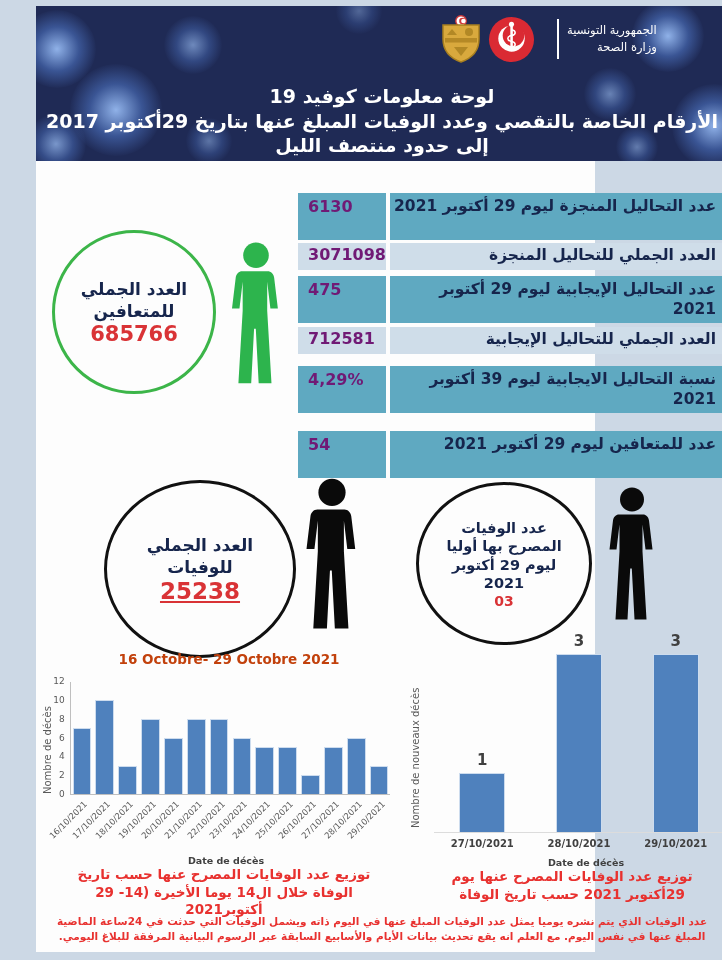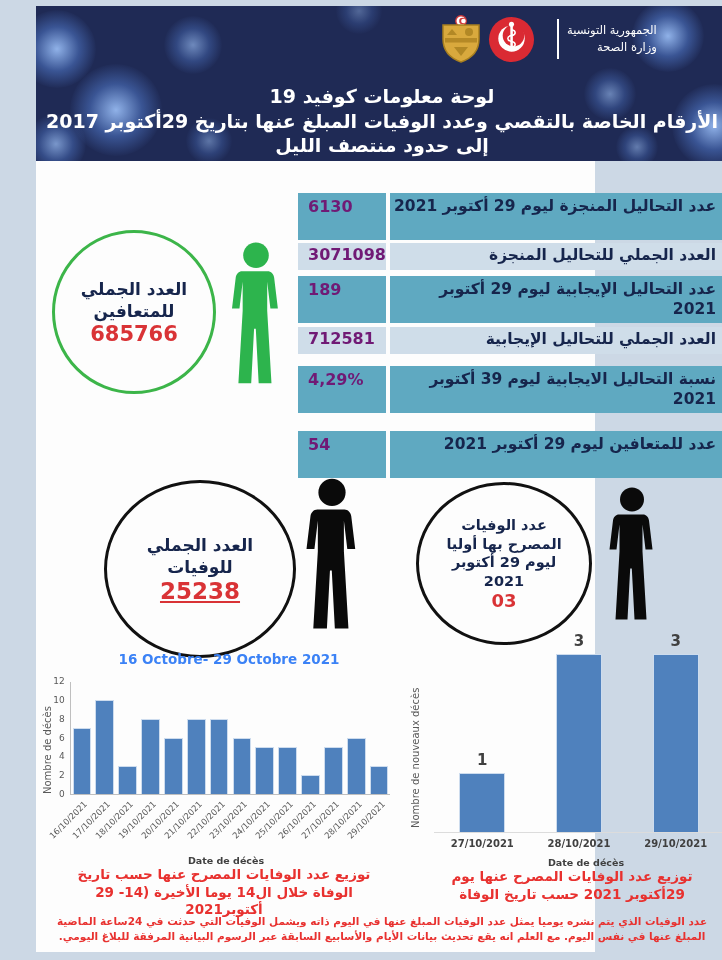--- a/index.html
+++ b/index.html
@@ -59,29 +59,29 @@
   .stat-circle .cl { color:#16254c; font-weight:bold; }
   .stat-circle .cv { color:#d93336; font-weight:bold; }
   .circle-green { left:16px; top:224px; width:164px; height:164px; border:3px solid #3cb549; }
   .circle-green .cl { font-size:17px; line-height:22px; }
   .circle-green .cv { font-size:21px; }
   .circle-black-l { left:68px; top:474px; width:192px; height:178px; border:3px solid #111; }
   .circle-black-l .cl { font-size:17px; line-height:22px; }
   .circle-black-l .cv { font-size:23px;text-decoration:underline; }
   .circle-black-r { left:380px; top:476px; width:176px; height:163px; border:3px solid #111; }
   .circle-black-r .cl { font-size:14.5px; line-height:18.5px; }
-  .circle-black-r .cv { font-size:18px; }
+  .circle-black-r .cv { font-size:14px; }
   .person { position:absolute; }
   .person svg { width:100%; height:100%; }
   .person-green { left:188px; top:231px; width:64px; height:158px; }
   .person-black-l { left:262px; top:471px; width:68px; height:160px; }
   .person-black-r { left:566px; top:479px; width:60px; height:143px; }
   
   .chart-title { position:absolute; left:28px; top:645px; width:330px; text-align:center;
-    color:#3b82f6; font-weight:bold; font-size:13.5px; }
+    color:#c2410c; font-weight:bold; font-size:13.5px; }
   .ylab { position:absolute; color:#595959; font-size:10px; white-space:nowrap;
     transform:rotate(-90deg); transform-origin:0 0; }
   .ylab-left { left:6px; top:788px; }
   .ylab-right { left:374px; top:822px; }
   .plot { position:absolute; border-bottom:1.5px solid #bfbfbf; }
   #plot-left { left:34px; top:676px; width:320px; height:113px; border-left:1.5px solid #bfbfbf; }
   #plot-right { left:398px; top:640px; width:290px; height:187px; border-bottom:1.5px solid #dcdcdc; }
   .bar { position:absolute; bottom:0; background:#4f81bd; border:1px solid #b8cce4; border-bottom:none; }
   .ytick { position:absolute; right:102%; width:20px; text-align:right;
     font-size:9px; color:#595959; }
@@ -156,21 +156,21 @@
       <div class="val">6130</div>
       <div class="gap"></div>
       <div class="lbl">عدد التحاليل المنجزة ليوم 29  أكتوبر 2021</div>
     </div>
     <div class="row r1 tone-light">
       <div class="val">3071098</div>
       <div class="gap"></div>
       <div class="lbl">العدد الجملي للتحاليل المنجزة</div>
     </div>
     <div class="row r2 tone-teal">
-      <div class="val">189</div>
+      <div class="val">475</div>
       <div class="gap"></div>
       <div class="lbl">عدد التحاليل الإيجابية ليوم 29  أكتوبر 2021</div>
     </div>
     <div class="row r3 tone-light">
       <div class="val">712581</div>
       <div class="gap"></div>
       <div class="lbl">العدد الجملي للتحاليل الإيجابية</div>
     </div>
     <div class="row r4 tone-teal">
       <div class="val">4,29%</div>

